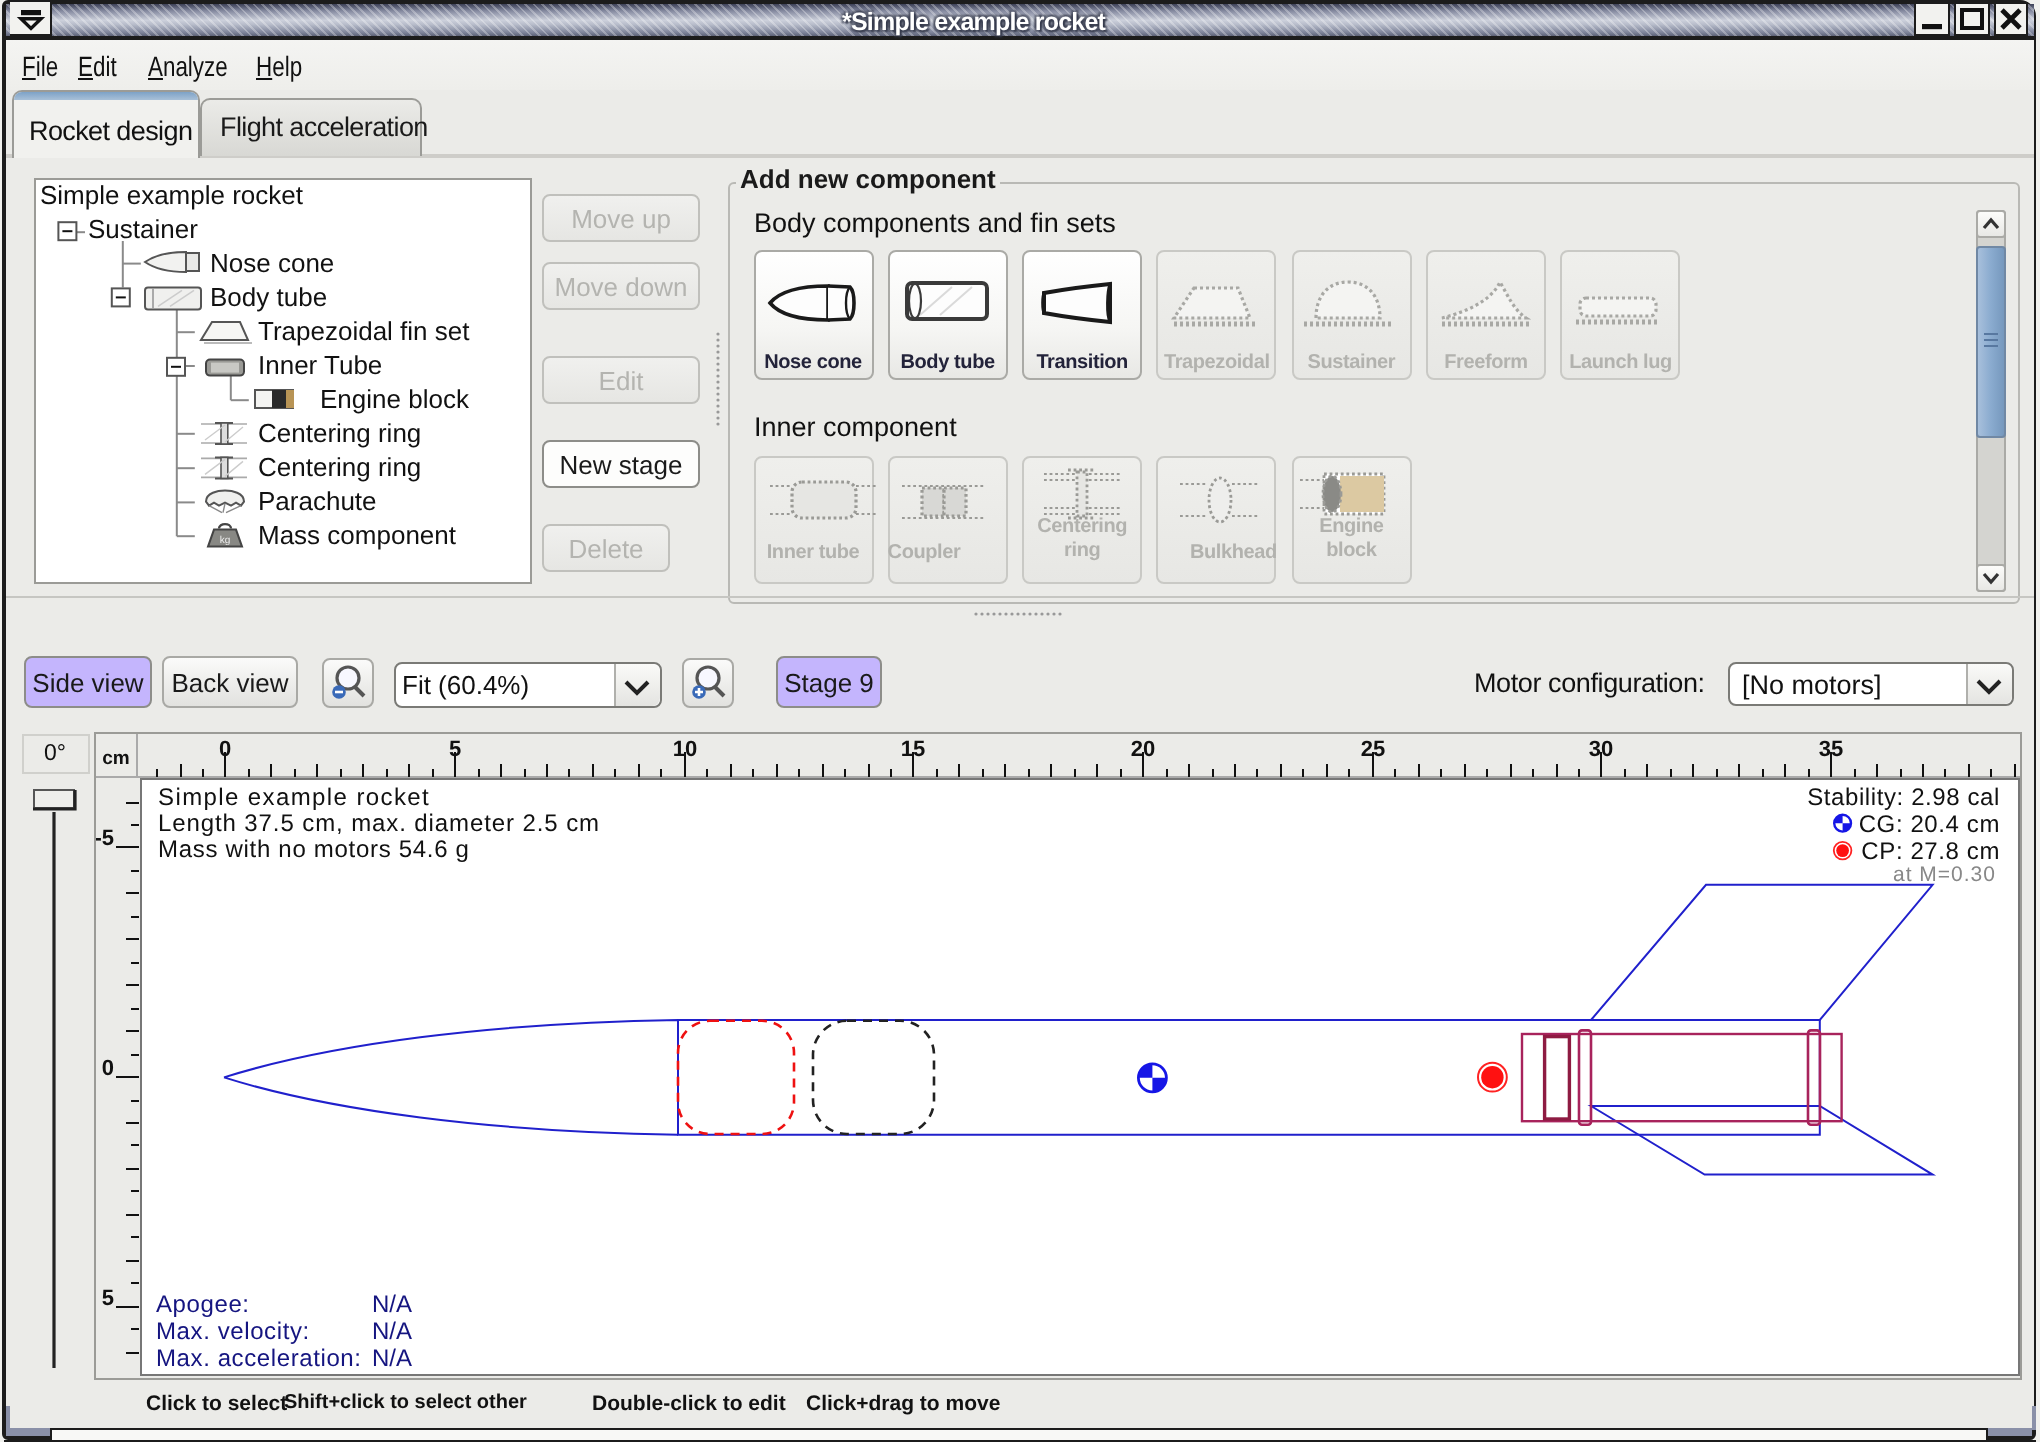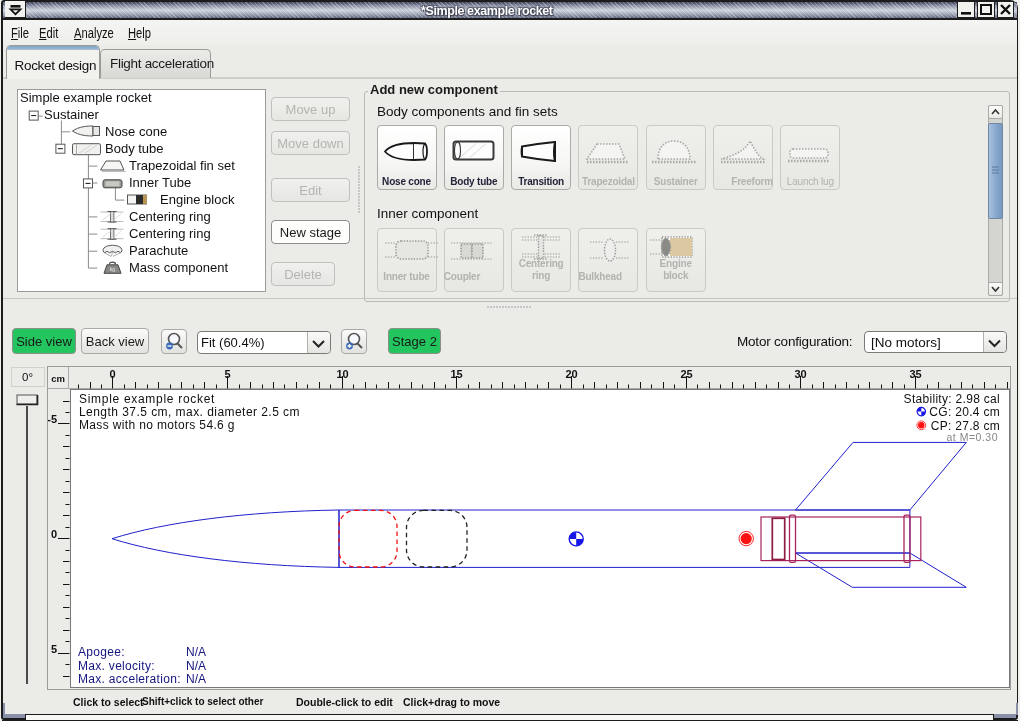--- a/index.html
+++ b/index.html
@@ -1,20 +1,20 @@
 <!DOCTYPE html>
 <html><head><meta charset="utf-8">
 <style>
 *{margin:0;padding:0;box-sizing:border-box}
 html,body{width:1020px;height:721px;overflow:hidden}
 body{font-family:"Liberation Sans",sans-serif;background:#ebebe8;position:relative}
 .abs{position:absolute}
 .btn{position:absolute;background:linear-gradient(#fbfbfa,#efefed 45%,#e2e2df);border:1px solid #a9a9a5;border-radius:4px;color:#1a1a1a;display:flex;align-items:center;justify-content:center;font-size:13px}
 .btn.dis{background:linear-gradient(#f0f0ee,#e6e6e3);color:#b4b4b0;border-color:#c0c0bc}
-.btn.press{background:#22c55e;border-color:#8d8d89}
+.btn.press{background:#c4b5fd;border-color:#8d8d89}
 .cbtn{position:absolute;border-radius:4px;text-align:center;font-size:11px;font-weight:bold}
 .cbtn.en{background:linear-gradient(#ffffff,#f6f6f4 60%,#e8e8e5);border:1px solid #aaaaa6;color:#1c1c28}
 .cbtn.dis{background:linear-gradient(#efefec,#e7e7e4);border:1px solid #c9c9c5;color:#b2b2ae}
 .lbl{position:absolute;white-space:nowrap}
 </style></head>
 <body>
 
 <div class="abs" style="left:0;top:0;width:1020px;height:721px;background:#f0f0ed"></div>
 <div class="abs" style="left:1px;top:0px;width:1017px;height:720px;border:2px solid #1c1c1c;border-radius:3px 8px 3px 3px"></div>
 <div class="abs" style="left:2px;top:702px;width:24px;height:17px;background:#8a90a8;border:1px solid #1c1c1c"></div>
@@ -175,31 +175,31 @@
 <div class="lbl" style="left:376.5px;top:176px;width:60px;text-align:center;font-size:10px;letter-spacing:-0.2px;font-weight:bold;color:#23233a">Nose cone</div>
 <div class="cbtn en" style="left:443.8px;top:124.7px;width:60px;height:65px"></div>
 <div class="lbl" style="left:443.8px;top:176px;width:60px;text-align:center;font-size:10px;letter-spacing:-0.2px;font-weight:bold;color:#23233a">Body tube</div>
 <div class="cbtn en" style="left:511.1px;top:124.7px;width:60px;height:65px"></div>
 <div class="lbl" style="left:511.1px;top:176px;width:60px;text-align:center;font-size:10px;letter-spacing:-0.2px;font-weight:bold;color:#23233a">Transition</div>
 <div class="cbtn dis" style="left:578.4px;top:124.7px;width:60px;height:65px"></div>
 <div class="lbl" style="left:578.4px;top:176px;width:60px;text-align:center;font-size:10px;letter-spacing:-0.2px;font-weight:bold;color:#b2b2ae">Trapezoidal</div>
 <div class="cbtn dis" style="left:645.7px;top:124.7px;width:60px;height:65px"></div>
 <div class="lbl" style="left:645.7px;top:176px;width:60px;text-align:center;font-size:10px;letter-spacing:-0.2px;font-weight:bold;color:#b2b2ae">Sustainer</div>
 <div class="cbtn dis" style="left:713.0px;top:124.7px;width:60px;height:65px"></div>
-<div class="lbl" style="left:713.0px;top:176px;width:60px;text-align:right;font-size:10px;letter-spacing:-0.2px;font-weight:bold;color:#b2b2ae">Freeform</div>
+<div class="lbl" style="left:713.0px;top:176px;width:60px;text-align:center;font-size:10px;letter-spacing:-0.2px;font-weight:bold;color:#b2b2ae">Freeform</div>
 <div class="cbtn dis" style="left:780.3px;top:124.7px;width:60px;height:65px"></div>
-<div class="lbl" style="left:780.3px;top:176px;width:60px;text-align:center;font-size:10px;letter-spacing:-0.2px;font-weight:normal;color:#b2b2ae">Launch lug</div>
+<div class="lbl" style="left:780.3px;top:176px;width:60px;text-align:center;font-size:10px;letter-spacing:-0.2px;font-weight:bold;color:#b2b2ae">Launch lug</div>
 <div class="cbtn dis" style="left:376.5px;top:227.5px;width:60px;height:64px"></div>
 <div class="lbl" style="left:376.5px;top:271px;width:60px;text-align:center;font-size:10px;letter-spacing:-0.2px;font-weight:bold;color:#b2b2ae;line-height:12px">Inner tube</div>
 <div class="cbtn dis" style="left:443.8px;top:227.5px;width:60px;height:64px"></div>
 <div class="lbl" style="left:443.8px;top:271px;width:60px;text-align:left;font-size:10px;letter-spacing:-0.2px;font-weight:bold;color:#b2b2ae;line-height:12px">Coupler</div>
 <div class="cbtn dis" style="left:511.1px;top:227.5px;width:60px;height:64px"></div>
 <div class="lbl" style="left:511.1px;top:258px;width:60px;text-align:center;font-size:10px;letter-spacing:-0.2px;font-weight:bold;color:#b2b2ae;line-height:12px">Centering<br>ring</div>
 <div class="cbtn dis" style="left:578.4px;top:227.5px;width:60px;height:64px"></div>
-<div class="lbl" style="left:578.4px;top:271px;width:60px;text-align:left;font-size:10px;letter-spacing:-0.2px;font-weight:bold;color:#b2b2ae;line-height:12px">Bulkhead</div>
+<div class="lbl" style="left:578.4px;top:271px;width:60px;text-align:right;font-size:10px;letter-spacing:-0.2px;font-weight:bold;color:#b2b2ae;line-height:12px">Bulkhead</div>
 <div class="cbtn dis" style="left:645.7px;top:227.5px;width:60px;height:64px"></div>
 <div class="lbl" style="left:645.7px;top:258px;width:60px;text-align:center;font-size:10px;letter-spacing:-0.2px;font-weight:bold;color:#b2b2ae;line-height:12px">Engine<br>block</div>
 <svg class="abs" style="left:364px;top:91px" width="646" height="211" fill="none">
 <g transform="translate(20,49)" stroke="#1a1a1a" stroke-width="1.8">
       <path d="M1 11.5 C6 5.5 16 3 30 3 L30 20 C16 20 6 17.5 1 11.5 Z" fill="#fdfdfd"></path>
       <path d="M30 3 L41 3.5 C42.5 5 43 8 43 11.5 C43 15 42.5 18 41 19.5 L30 20" fill="#fdfdfd"></path>
       <path d="M41 3.5 C39.5 5 39 8 39 11.5 C39 15 39.5 18 41 19.5" stroke-width="1.2"></path>
     </g>
 <g transform="translate(88,49)" stroke="#3a3a3a" stroke-width="2">
       <rect x="1.5" y="1.5" width="40" height="18" rx="2.5" fill="#fdfdfd"></rect>
@@ -301,21 +301,21 @@
     <path d="M6 9 L11.5 14.5 L17 9" stroke="#222" stroke-width="2" fill="none"></path>
   </svg>
 <div class="lbl" style="left:201px;top:335px;font-size:13px;color:#111">Fit (60.4%)</div>
 <div class="btn" style="left:341px;top:329px;width:26px;height:25px"></div>
 <svg class="abs" style="left:341px;top:329px" width="26" height="25">
     <circle cx="13" cy="10" r="5.5" stroke="#555" stroke-width="1.6" fill="#f8f8ff"></circle>
     <path d="M16.5 14.5 L21 19" stroke="#555" stroke-width="2"></path>
     <circle cx="8.5" cy="17" r="3.4" fill="#3a6ab8"></circle>
     <path d="M6.5 17 h4 M8.5 15 v4" stroke="#fff" stroke-width="1.3"></path>
   </svg>
-<div class="btn press" style="left:388px;top:328px;width:53px;height:26px">Stage 2</div>
+<div class="btn press" style="left:388px;top:328px;width:53px;height:26px">Stage 9</div>
 <div class="lbl" style="left:737px;top:334px;font-size:13.5px;letter-spacing:-0.2px;color:#111">Motor configuration:</div>
 <div class="abs" style="left:863.6px;top:330.5px;width:143.6px;height:22.5px;background:#fff;border:1px solid #7a7a76;border-radius:4px"></div>
 <div class="abs" style="left:983px;top:331.5px;width:23.2px;height:20.5px;background:linear-gradient(#fafaf8,#e4e4e1);border-left:1px solid #b0b0ac;border-radius:0 4px 4px 0"></div>
 <svg class="abs" style="left:983px;top:331.5px" width="23" height="21">
     <path d="M6 8.5 L11.5 14 L17 8.5" stroke="#222" stroke-width="2" fill="none"></path>
   </svg>
 <div class="lbl" style="left:871px;top:334.5px;font-size:13.5px;color:#111">[No motors]</div>
 
 <div class="abs" style="left:11px;top:367px;width:34px;height:20px;border:1px solid #d0d0cc"></div>
 <div class="lbl" style="left:5px;top:370.5px;width:45px;text-align:center;font-size:11.5px;color:#111">0°</div>

